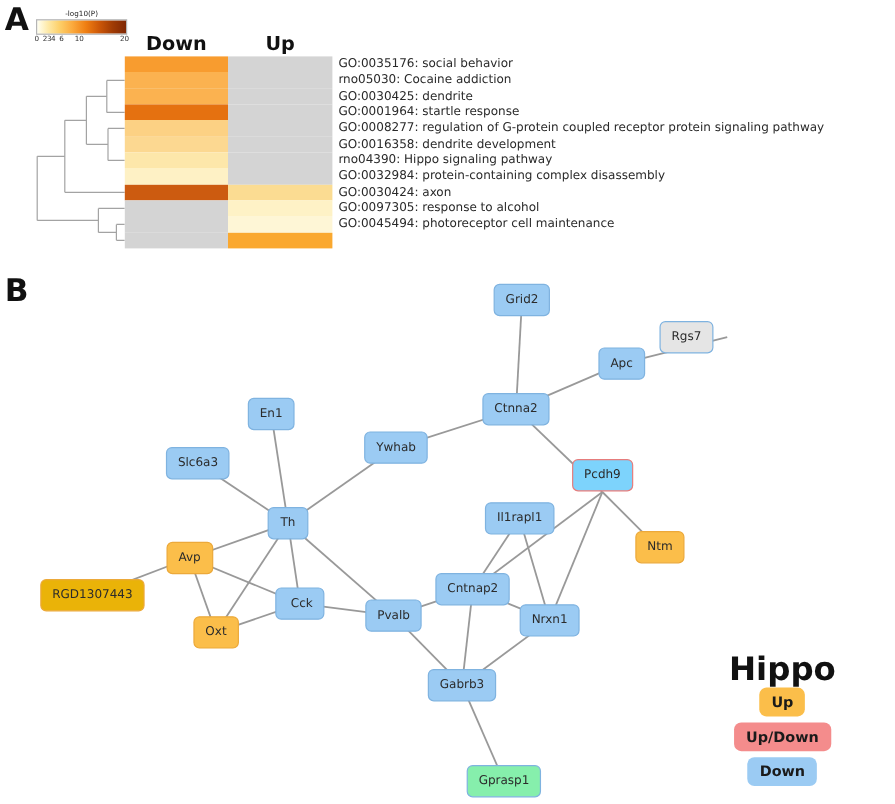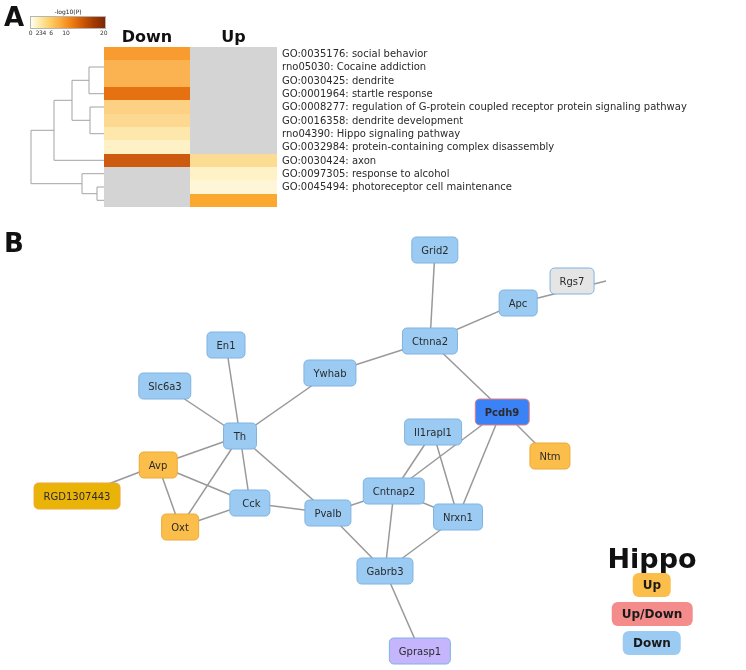--- a/index.html
+++ b/index.html
@@ -204,24 +204,24 @@
       <div class="node" style="left: 165px; top: 386px; background: rgb(155, 203, 243); border-color: rgb(127, 179, 224);">Slc6a3</div>
       <div class="node" style="left: 240px; top: 436px; background: rgb(155, 203, 243); border-color: rgb(127, 179, 224);">Th</div>
       <div class="node" style="left: 158px; top: 465px; background: rgb(251, 190, 74); border-color: rgb(236, 169, 58);">Avp</div>
       <div class="node" style="left: 77px; top: 496px; background: #eab308; border-color: rgb(236, 169, 58);">RGD1307443</div>
       <div class="node" style="left: 180px; top: 527px; background: rgb(251, 190, 74); border-color: rgb(236, 169, 58);">Oxt</div>
       <div class="node" style="left: 250px; top: 503px; background: rgb(155, 203, 243); border-color: rgb(127, 179, 224); padding-left: 12px;">Cck</div>
       <div class="node" style="left: 328px; top: 513px; background: rgb(155, 203, 243); border-color: rgb(127, 179, 224);">Pvalb</div>
       <div class="node" style="left: 394px; top: 491px; background: rgb(155, 203, 243); border-color: rgb(127, 179, 224);">Cntnap2</div>
       <div class="node" style="left: 433px; top: 432px; background: rgb(155, 203, 243); border-color: rgb(127, 179, 224);">Il1rapl1</div>
       <div class="node" style="left: 458px; top: 517px; background: rgb(155, 203, 243); border-color: rgb(127, 179, 224);">Nrxn1</div>
-      <div class="node" style="left: 502px; top: 412px; background: #3b82f6; border-color: rgb(230, 124, 124); font-weight: bold;">Pcdh9</div>
+      <div class="node" style="left: 502px; top: 396px; background: #7dd3fc; border-color: rgb(230, 124, 124);">Pcdh9</div>
       <div class="node" style="left: 550px; top: 456px; background: rgb(251, 190, 74); border-color: rgb(236, 169, 58);">Ntm</div>
       <div class="node" style="left: 385px; top: 571px; background: rgb(155, 203, 243); border-color: rgb(127, 179, 224);">Gabrb3</div>
-      <div class="node" style="left: 420px; top: 651px; background: #c4b5fd; border-color: rgb(127, 179, 224);">Gprasp1</div>
+      <div class="node" style="left: 420px; top: 651px; background: #86efac; border-color: rgb(127, 179, 224);">Gprasp1</div>
     </div>
 
   <div class="net-legend-title">Hippo</div>
   <div class="legend-items">
       <div class="legend-box" style="background: rgb(251, 190, 74);">Up</div>
       <div class="legend-box" style="background: rgb(244, 140, 140);">Up/Down</div>
       <div class="legend-box" style="background: rgb(155, 203, 243);">Down</div>
     </div>
 
 </div>

